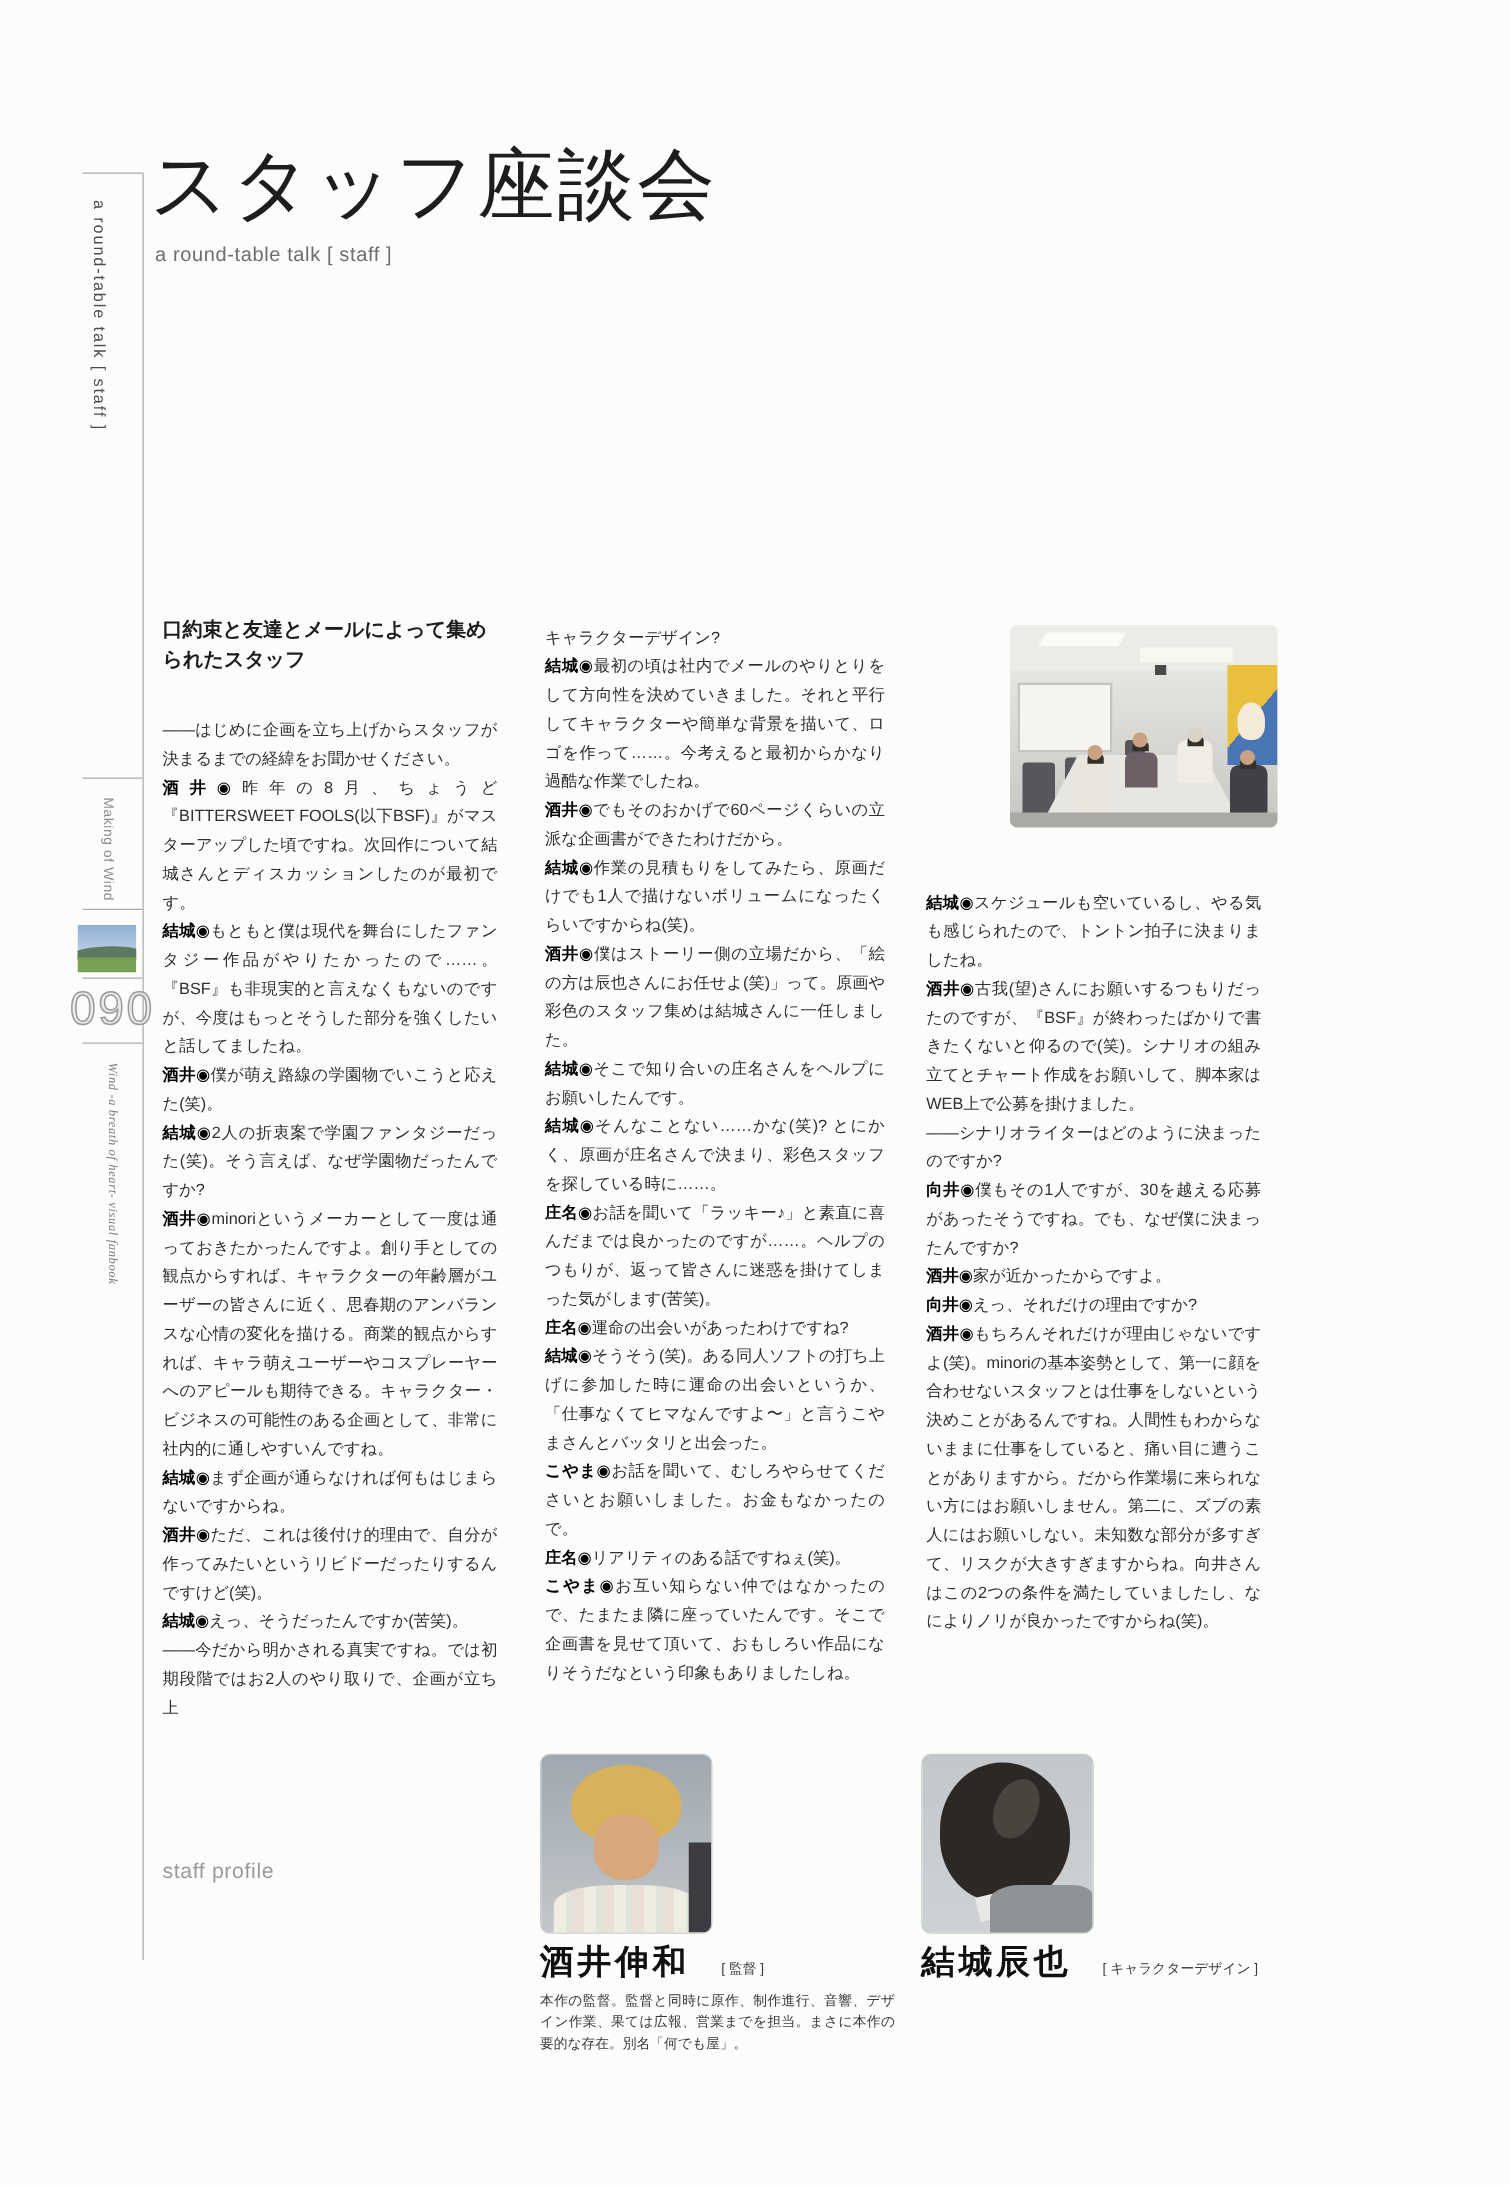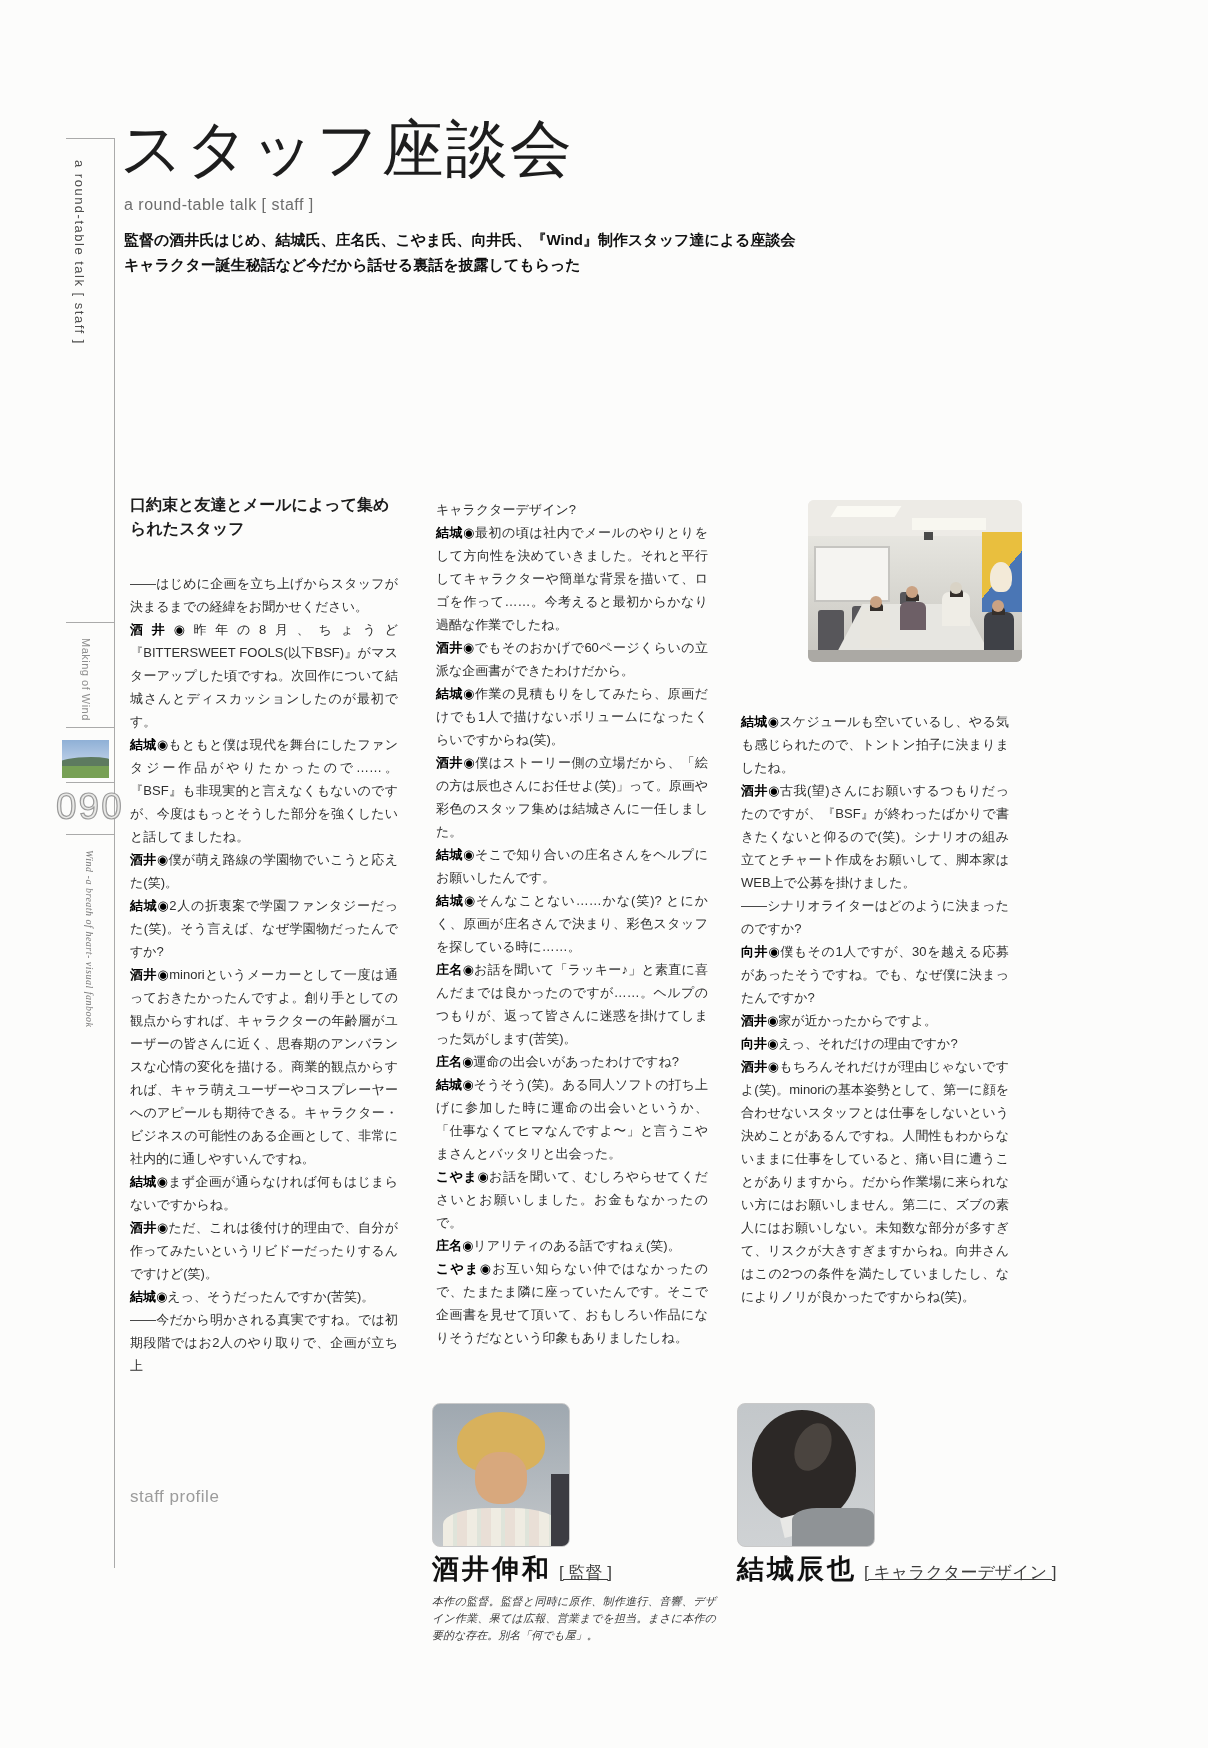--- a/index.html
+++ b/index.html
@@ -73,22 +73,22 @@
   .pp1 .hair{left:24px;top:8px;width:88px;height:62px;background:#d8b15c;border-radius:50% 50% 42% 42%;}
   .pp1 .face{left:42px;top:48px;width:52px;height:52px;background:#d8a87d;border-radius:44%;}
   .pp1 .shirt{left:10px;top:104px;width:116px;height:40px;background:repeating-linear-gradient(90deg,#efece2 0 10px,#dfe4da 10px 14px,#e9dfd6 14px 24px);border-radius:40% 40% 0 0;}
   .pp1 .chair{right:0;top:70px;width:18px;height:72px;background:#3c3c42;}
   .pp2{left:737px;background:linear-gradient(#c3c7ca,#cfd2d4);}
   .pp2 .head{left:14px;top:6px;width:104px;height:112px;background:#2c2826;border-radius:48% 52% 46% 46%;}
   .pp2 .sheen{left:58px;top:18px;width:34px;height:50px;background:#4a443f;border-radius:50%;transform:rotate(25deg);}
   .pp2 .shoulder{left:54px;top:104px;width:82px;height:40px;background:#8f9396;border-radius:30% 20% 0 0;}
   .pp2 .collar{left:44px;top:112px;width:18px;height:20px;background:#e8e8e6;transform:rotate(-14deg);}
   .pname{position:absolute;top:1551px;font-size:27px;font-weight:bold;color:#101010;letter-spacing:3px;white-space:nowrap;}
-  .prole{font-size:17px;font-weight:normal;color:#3c3c3c;letter-spacing:0;margin-left:7px;text-decoration:underline;}
-  .pbio{position:absolute;top:1593px;font-size:11px;line-height:17px;color:#3a3a3a;text-align:justify;font-style:italic;}
+  .prole{font-size:11px;font-weight:normal;color:#3c3c3c;letter-spacing:0;margin-left:25px;}
+  .pbio{position:absolute;top:1593px;font-size:11px;line-height:17px;color:#3a3a3a;text-align:justify;}
   .pname1,.pbio1{left:432px;} .pname2,.pbio2{left:737px;text-align:right;}
   .pbio1{width:284px;} .pbio2{width:276px;}
 </style>
 </head>
 <body>
 
 <div class="page">
 
   <div class="side-rule"></div>
   <div class="side-tick" style="top:138px"></div>
@@ -104,24 +104,20 @@
     <div class="sky"></div>
     <div class="ridge"></div>
     <div class="field"></div>
   </div>
 
   <div class="page-num">090</div>
   <div class="v-label v-script">Wind -a breath of heart- visual fanbook</div>
 
   <h1 class="title" style="margin:0;font-weight:normal">スタッフ座談会</h1>
   <div class="subtitle">a round-table talk  [ staff ]</div>
-  <div class="intro">
-    <div>監督の酒井氏はじめ、結城氏、庄名氏、こやま氏、向井氏、『Wind』制作スタッフ達による座談会</div>
-    <div>キャラクター誕生秘話など今だから話せる裏話を披露してもらった</div>
-  </div>
 
   <div class="col col1">
     <h2 class="section-heading">口約束と友達とメールによって集められたスタッフ</h2>
     <div>
         <p>——はじめに企画を立ち上げからスタッフが決まるまでの経緯をお聞かせください。</p>
         <p><b>酒井◉</b>昨年の8月、ちょうど『BITTERSWEET FOOLS(以下BSF)』がマスターアップした頃ですね。次回作について結城さんとディスカッションしたのが最初です。</p>
         <p><b>結城◉</b>もともと僕は現代を舞台にしたファンタジー作品がやりたかったので……。『BSF』も非現実的と言えなくもないのですが、今度はもっとそうした部分を強くしたいと話してましたね。</p>
         <p><b>酒井◉</b>僕が萌え路線の学園物でいこうと応えた(笑)。</p>
         <p><b>結城◉</b>2人の折衷案で学園ファンタジーだった(笑)。そう言えば、なぜ学園物だったんですか?</p>
         <p><b>酒井◉</b>minoriというメーカーとして一度は通っておきたかったんですよ。創り手としての観点からすれば、キャラクターの年齢層がユーザーの皆さんに近く、思春期のアンバランスな心情の変化を描ける。商業的観点からすれば、キャラ萌えユーザーやコスプレーヤーへのアピールも期待できる。キャラクター・ビジネスの可能性のある企画として、非常に社内的に通しやすいんですね。</p>

